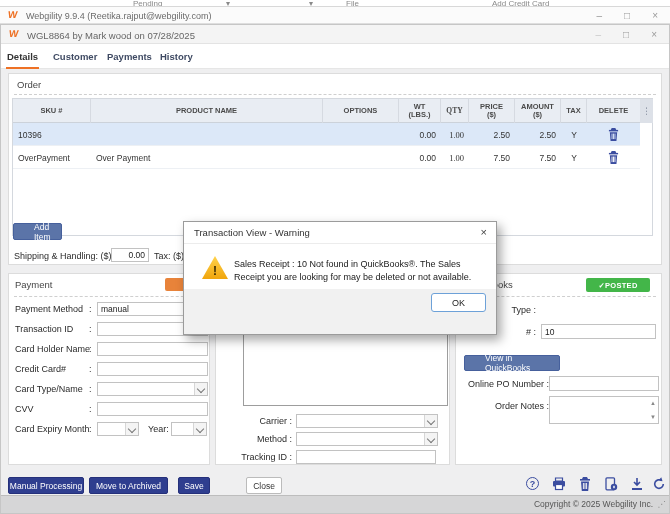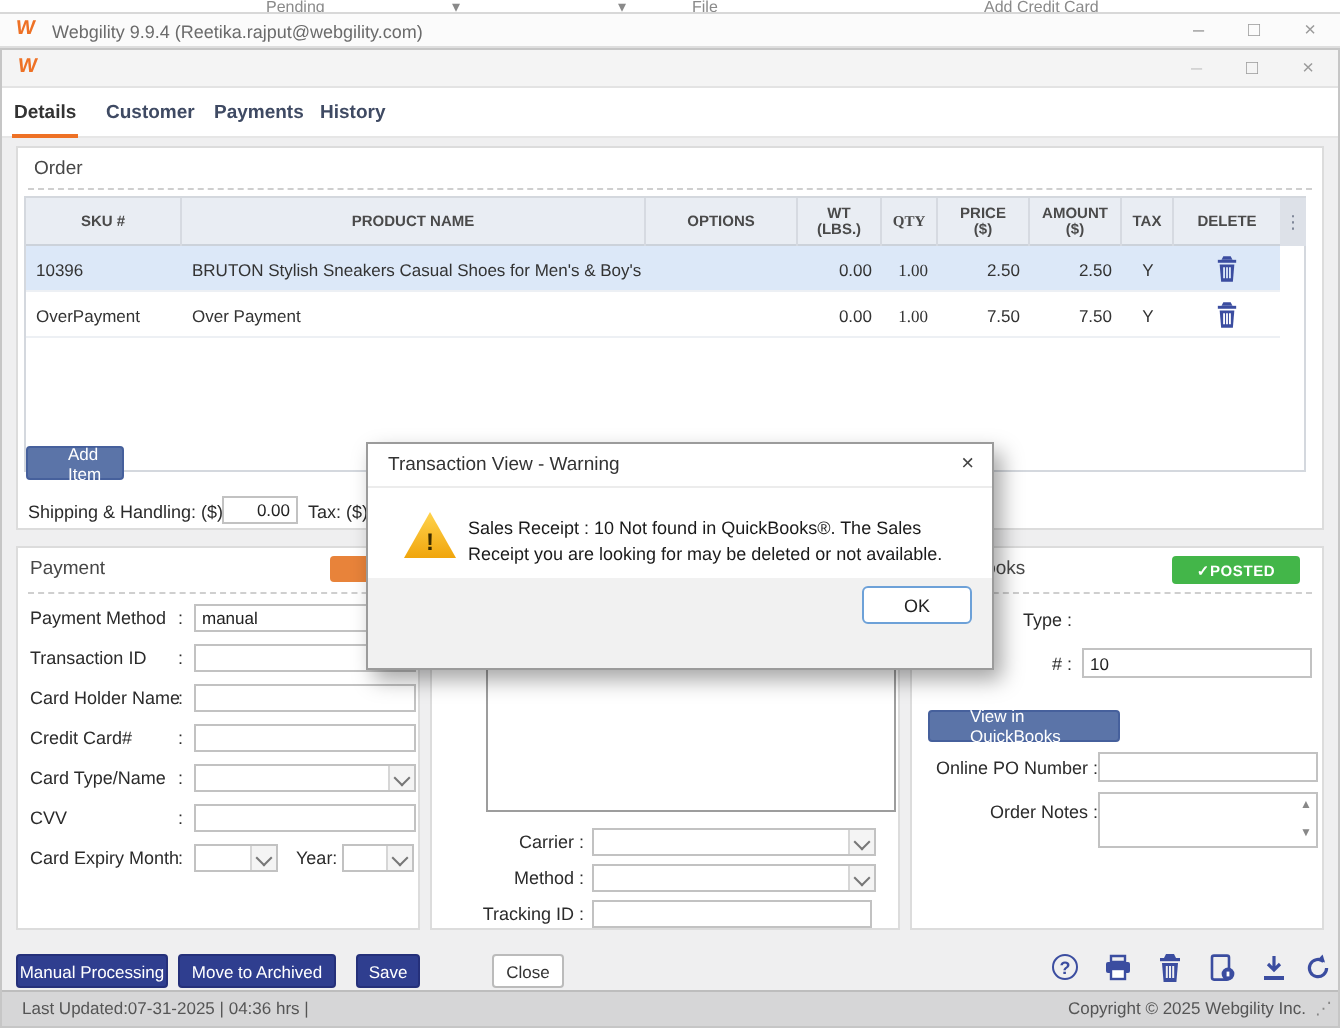--- a/index.html
+++ b/index.html
@@ -141,20 +141,21 @@
     <span class="wtitle">Webgility 9.9.4 (Reetika.rajput@webgility.com)</span>
     <span class="wctl" style="right:68px">–</span>
     <span class="wctl" style="right:40px">□</span>
     <span class="wctl" style="right:12px">×</span>
   </div>
 
   <div class="win">
 
     <div class="innerbar">
       <span class="wlogo">W</span>
+      <span class="wtitle">WGL8864 by Mark wood on 07/28/2025</span>
       <span class="wctl" style="right:68px;color:#c9c9c9">–</span>
       <span class="wctl" style="right:40px">□</span>
       <span class="wctl" style="right:12px">×</span>
     </div>
 
     <div class="tabbar">
       <span class="tab active" style="left:6px">Details</span>
       <span class="tab" style="left:52px">Customer</span>
       <span class="tab" style="left:106px">Payments</span>
       <span class="tab" style="left:159px">History</span>
@@ -194,21 +195,20 @@
               <span>TAX</span>
             </div>
           <div class="th c8">
               <span>DELETE</span>
             </div>
         </div>
         <div class="thmenu">⋮</div>
 
         <div class="trow" style="top:24px;background:#dce8f8">
           <div class="td c0">10396</div>
-          <div class="td c1">BRUTON Stylish Sneakers Casual Shoes for Men's &amp; Boy's</div>
           <div class="td c2 c"></div>
           <div class="td c3 r">0.00</div>
           <div class="td c4 r">1.00</div>
           <div class="td c5 r">2.50</div>
           <div class="td c6 r">2.50</div>
           <div class="td c7 c">Y</div>
           <div class="td c8 c">
             <span>
                 <svg width="11" height="13" viewBox="0 0 12 14">
                   <path fill="#3b4da0" d="M4 0h4l1 2H3l1-2z"></path>
@@ -382,21 +382,20 @@
         </svg>
     </span>
     <span class="fic" style="left:649px;top:450px">
       <svg width="14" height="14" viewBox="0 0 14 14">
           <path d="M11.3 7a4.3 4.3 0 1 1-1.6-3.3" fill="none" stroke="#3b4da0" stroke-width="1.6"></path>
           <path d="M9.3 0.2l1.2 4-4-1z" fill="#3b4da0"></path>
         </svg>
     </span>
 
     <div class="statusbar">
-      <span style="position:absolute;left:10px;top:3px">Last Updated:07-31-2025 | 04:36 hrs |</span>
       <span style="position:absolute;right:16px;top:3px">Copyright © 2025 Webgility Inc.</span>
       <span style="position:absolute;right:3px;top:3px;color:#888">⋰</span>
     </div>
   </div>
 
   <div class="dialog">
     <div class="dlg-titlebar">
       <span class="dlg-title">Transaction View - Warning</span>
       <span class="dlg-close">×</span>
     </div>

